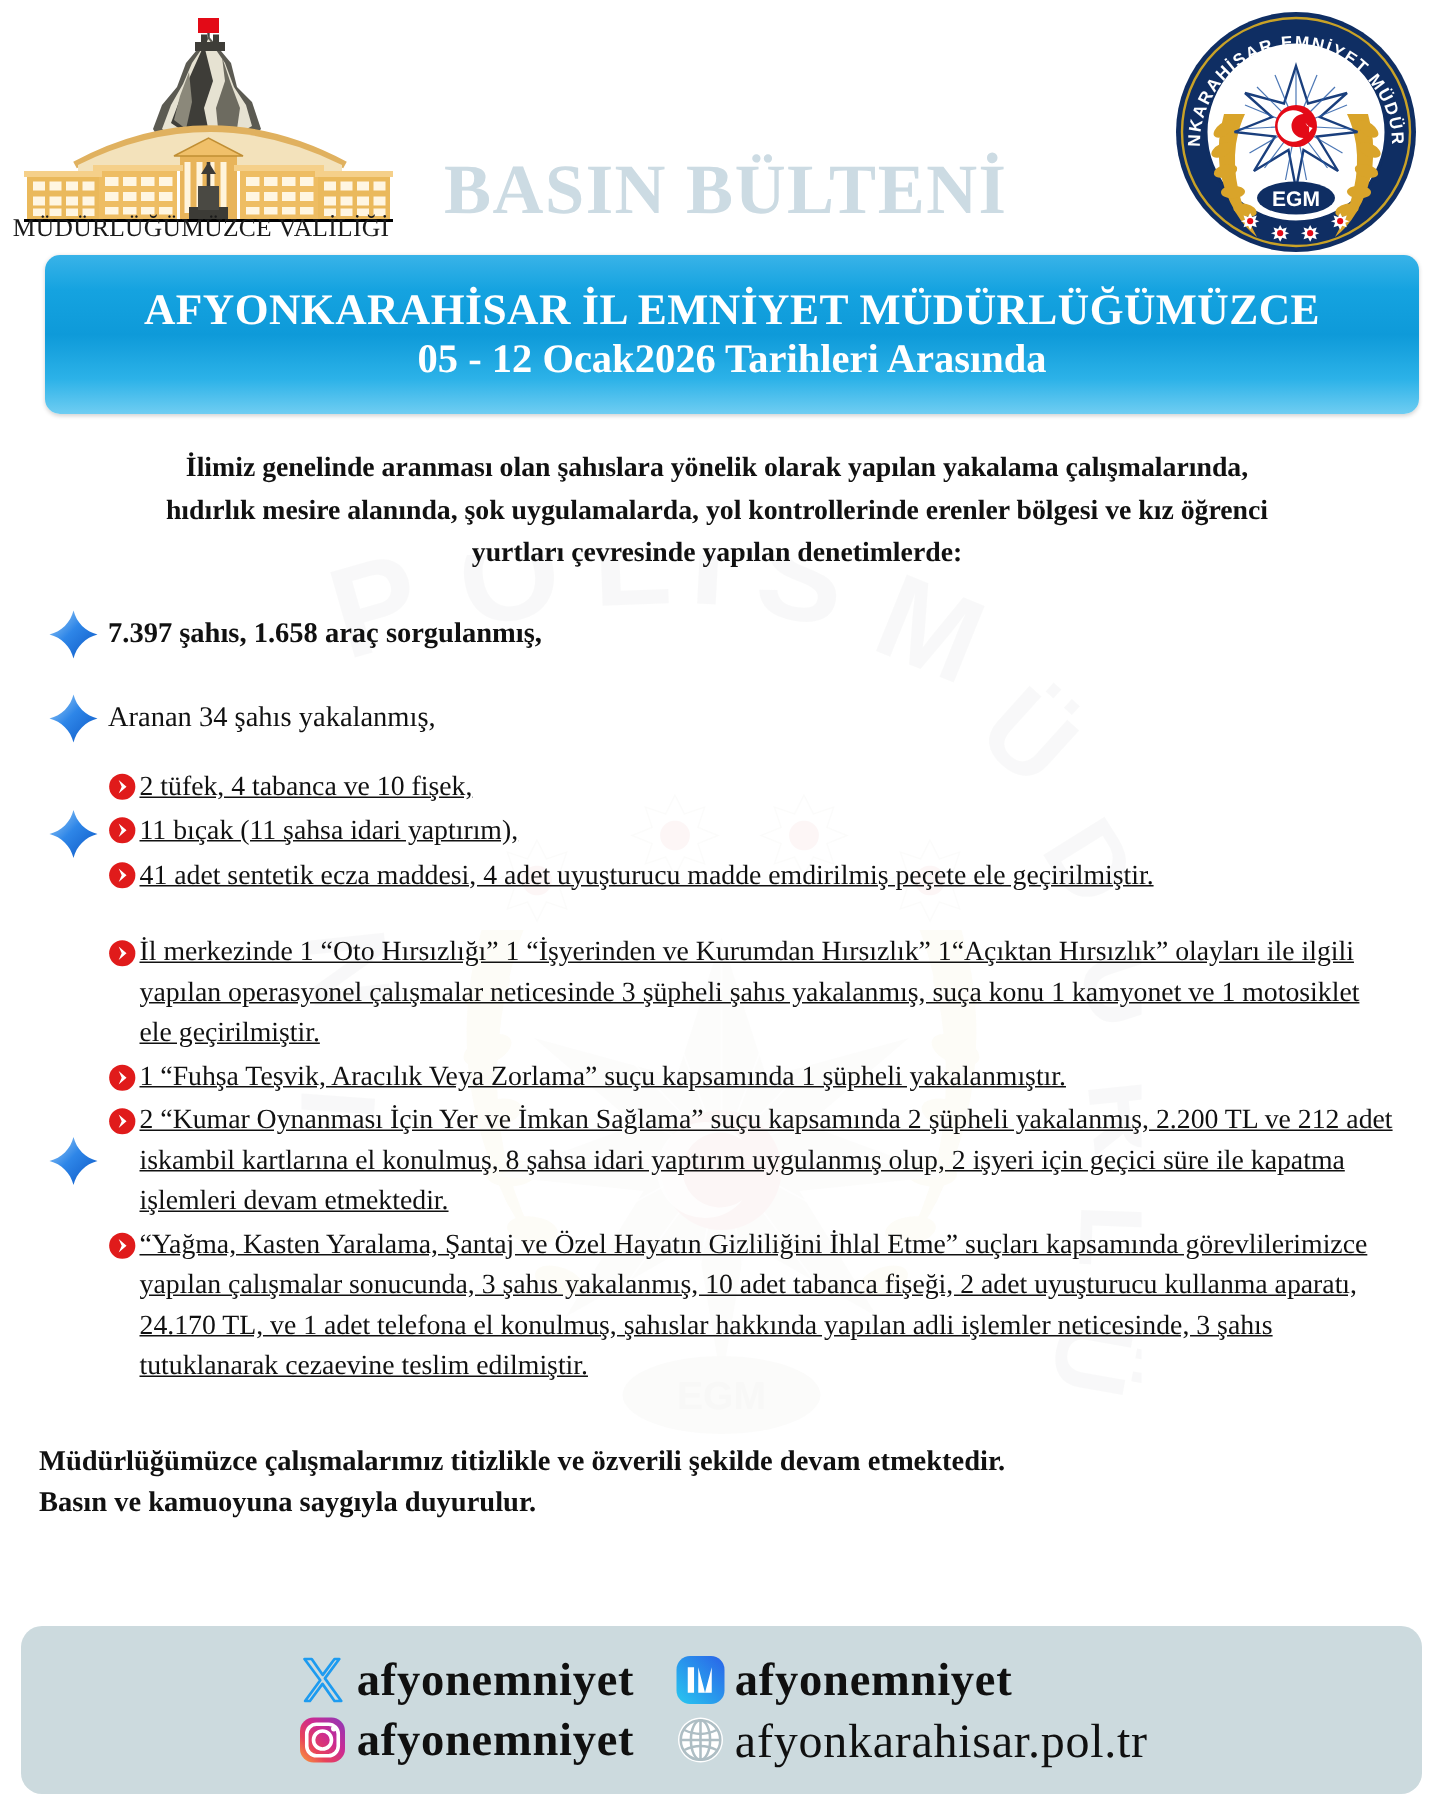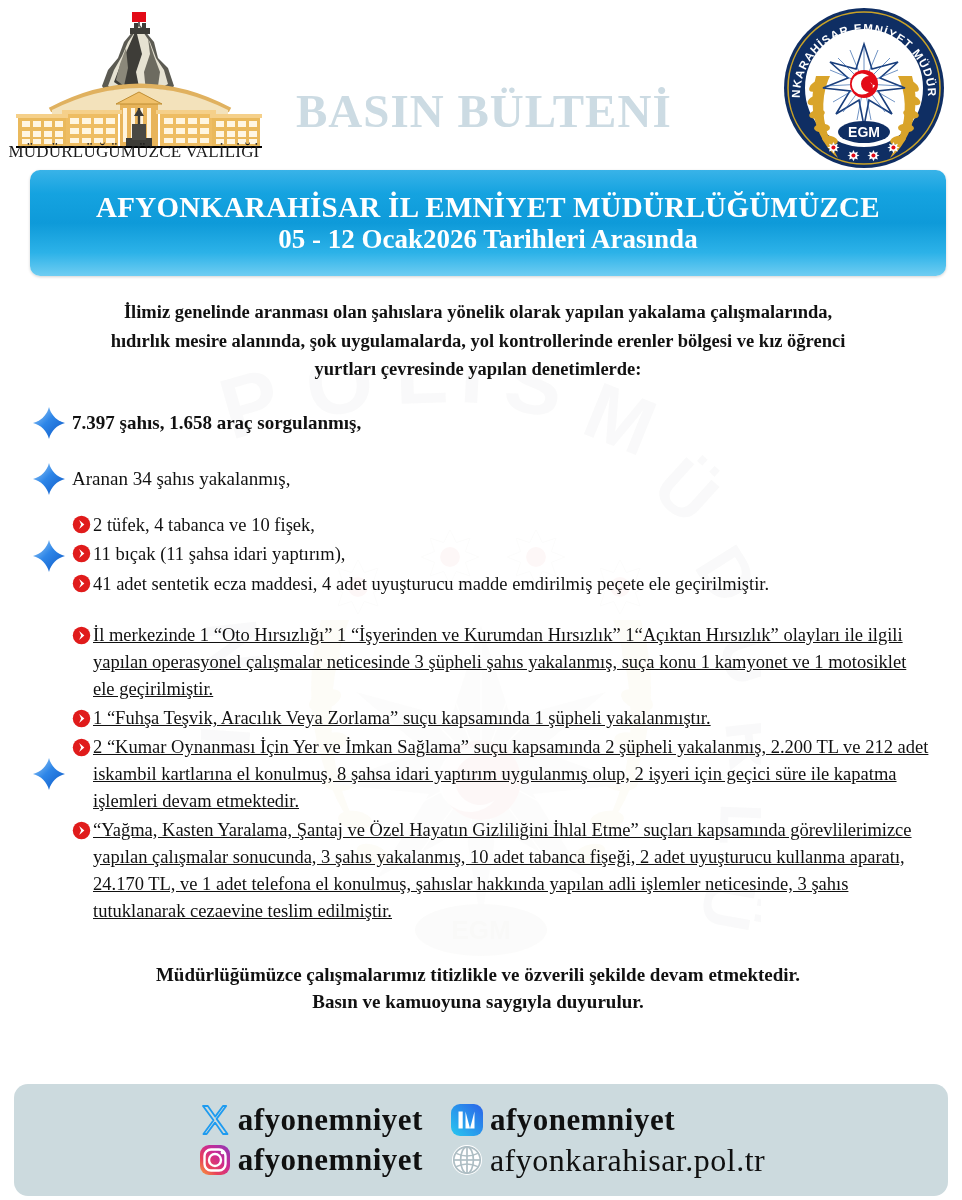--- a/index.html
+++ b/index.html
@@ -51,21 +51,21 @@
     text-align: center;
     font-size: 17px;
     letter-spacing: .2px;
     color: #1a1a1a;
     font-family: "Liberation Serif", serif;
     white-space: nowrap;
   }
   .bulletin-title {
     position: absolute;
     left: 296px;
-    top: 88px;
+    top: 104px;
     font-size: 47px;
     font-weight: bold;
     color: #ccdbe3;
     letter-spacing: 1px;
     line-height: 1;
     font-family: "Liberation Serif", serif;
   }
   .police-emblem {
     position: absolute;
     right: 14px;
@@ -156,20 +156,21 @@
   
   .group {
     position: relative;
     margin-top: 16px;
     display: flex;
     align-items: center;
   }
   .group .dia-col { align-self: center; }
   .chev-list {
     flex: 1;
+    text-decoration: underline;
   }
   .chev-item {
     display: flex;
     align-items: flex-start;
     margin-bottom: 3px;
   }
   .chev {
     width: 19px;
     height: 19px;
     flex: 0 0 19px;
@@ -200,21 +201,21 @@
   .para-text {
     font-size: 18.5px;
     line-height: 1.46;
     text-align: left;
   }
 
   b { font-weight: bold; }
 
   .closing {
     margin-top: 34px;
-    text-align: center;
+    text-align: left;
     font-size: 19px;
     font-weight: bold;
     line-height: 1.45;
   }
   .closing .ln { display: block; }
 
   
   .footer {
     position: absolute;
     left: 14px;

